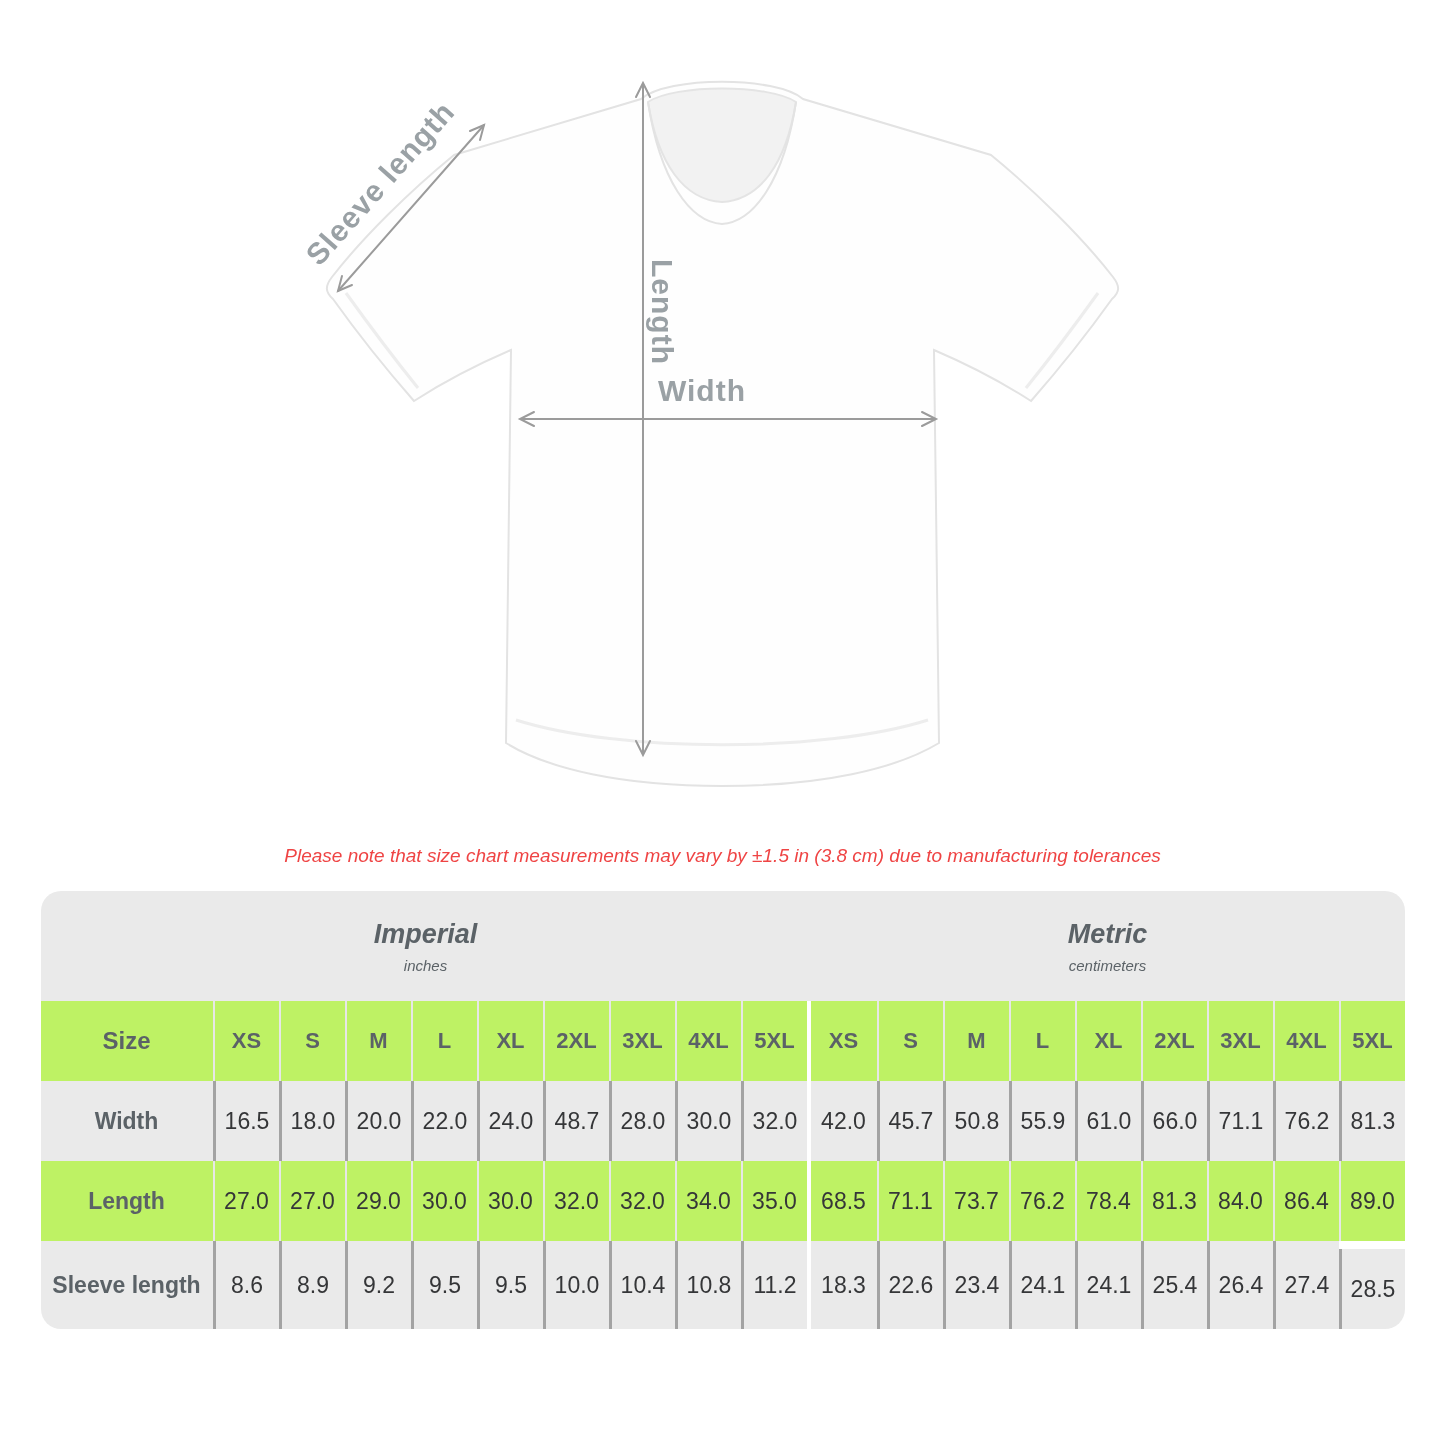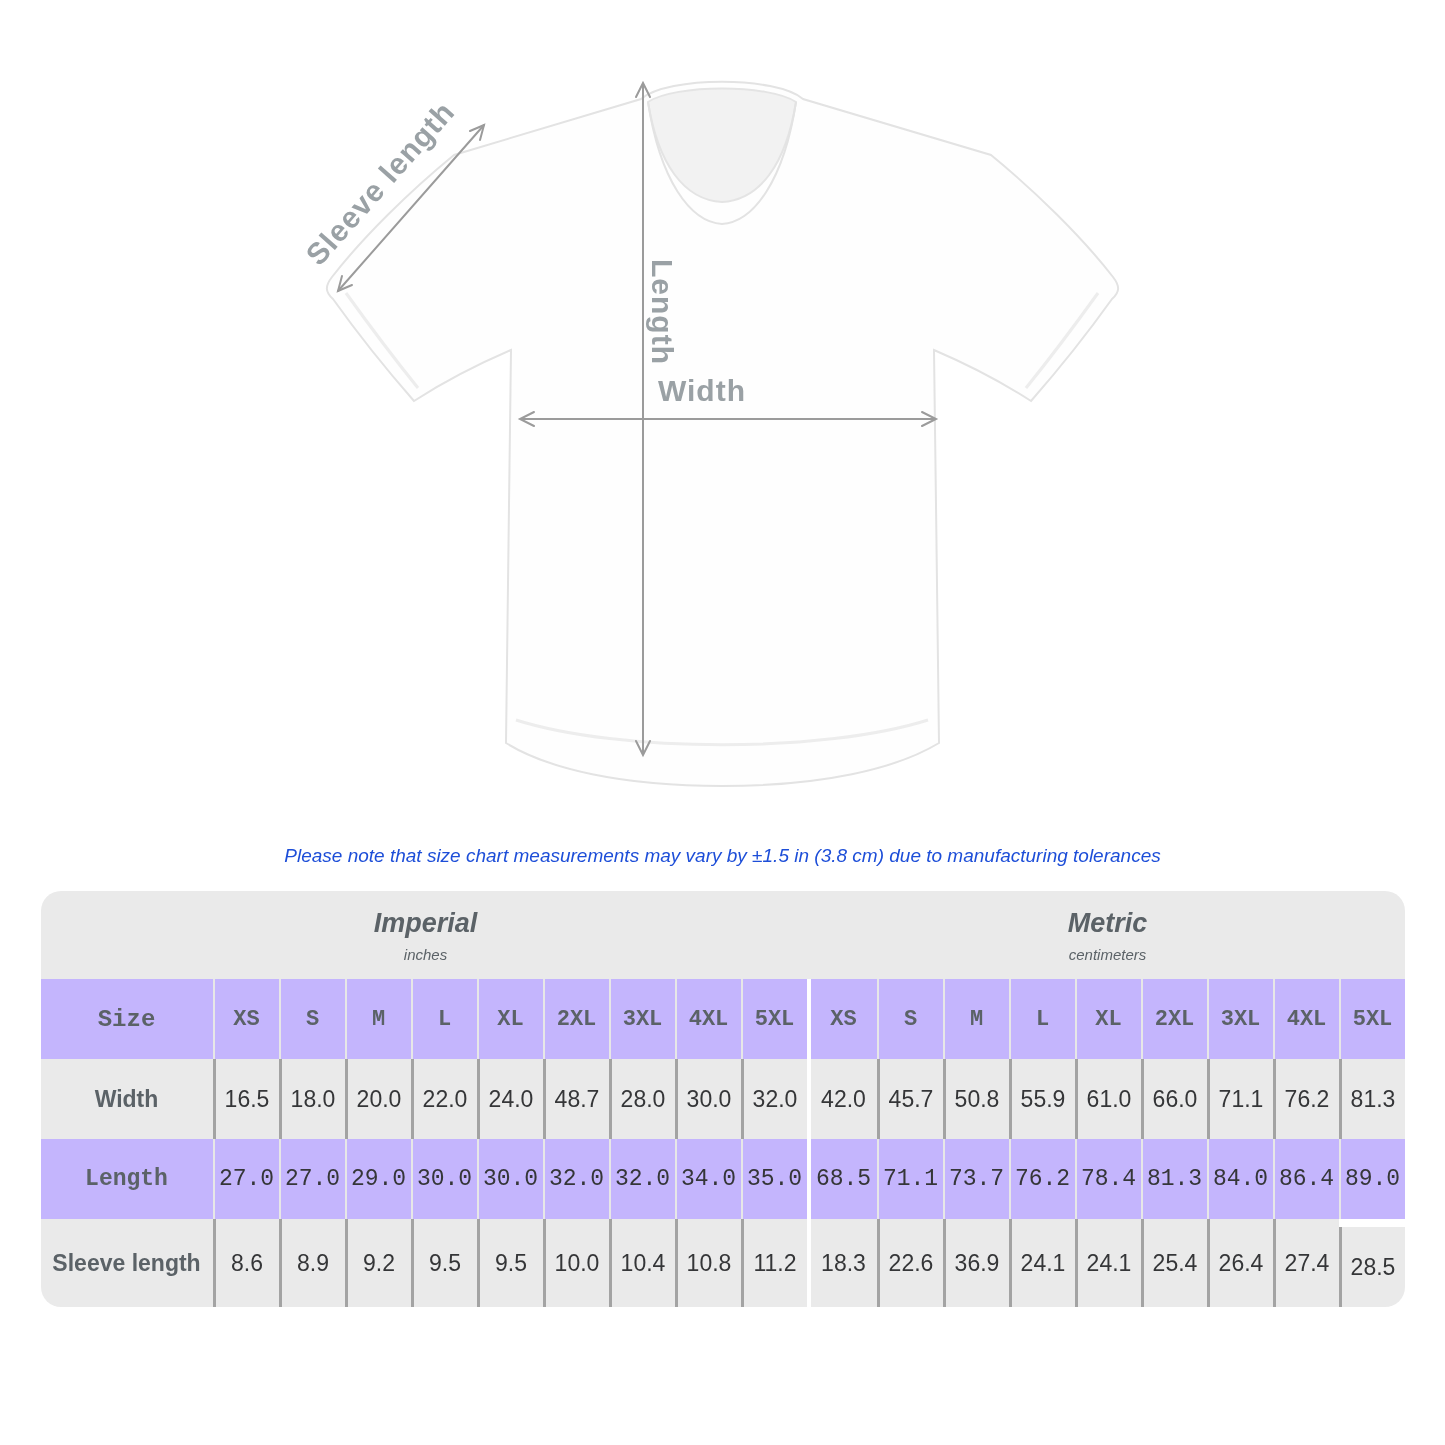--- a/index.html
+++ b/index.html
@@ -6,36 +6,36 @@
   body{background:#ffffff;font-family:"Liberation Sans",sans-serif;}
   .page{position:relative;width:1445px;height:1445px;background:#fff;overflow:hidden;}
 
   
   .diagram{width:1445px;height:832px;position:relative;}
   .diagram svg{display:block;}
   .dim-label{font-family:"Liberation Sans",sans-serif;font-weight:700;font-size:30px;fill:#9aa1a5;letter-spacing:1px;}
 
   
   .page-title{margin:16px 0 0;text-align:center;font-size:36px;font-weight:700;color:#3b3b3b;}
-  .page-subtitle{margin:13px 0 0;text-align:center;font-size:19px;font-style:italic;color:#1d4ed8;}
+  .page-subtitle{margin:13px 0 0;text-align:center;font-size:19px;font-style:italic;color:#ef4444;}
 
   
   .table-wrap{width:1364px;margin:24px auto 0;}
-  .thead{width:1364px;height:88px;background:#eaeaea;border-radius:20px 20px 0 0;display:flex;}
+  .thead{width:1364px;height:110px;background:#eaeaea;border-radius:20px 20px 0 0;display:flex;}
   .half{display:flex;flex-direction:column;align-items:center;justify-content:center;}
   .half.imp{width:770px;}
   .half.met{width:594px;}
   .unit-name{font-size:27px;font-weight:700;font-style:italic;color:#5b6267;}
   .unit-sub{font-size:15px;font-style:italic;color:#5b6267;margin-top:7px;}
 
   #grid{display:grid;grid-template-columns:172px repeat(9,66px) 4px repeat(9,66px);
         grid-template-rows:80px 80px 80px 88px;width:1364px;}
   .cell{display:flex;align-items:center;justify-content:center;box-sizing:border-box;}
   .row-gray{background:#eaeaea;}
-  .row-white{background:#c4b5fd;font-family:Liberation Mono, monospace;}
+  .row-white{background:#bef264;}
   .c-val.row-gray{border-left:3px solid #a3a3a3;}
   .c-val.row-white{border-left:2px solid #e7e7e7;}
   .no-bl{border-left:none !important;}
   .spacer{background:transparent;}
   .size-head{font-size:22px;font-weight:700;color:#5b6267;}
   .lbl-strong{font-size:24px;font-weight:700;color:#5b6267;}
   .lbl{font-size:23px;font-weight:700;color:#5b6267;}
   .num{font-size:23px;color:#353638;}
   .corner-bl{border-radius:0 0 0 20px;}
   .corner-br{border-radius:0 0 20px 0;margin-top:8px;}
@@ -178,21 +178,21 @@
         <div class="cell c-val row-gray num">9.2</div>
         <div class="cell c-val row-gray num">9.5</div>
         <div class="cell c-val row-gray num">9.5</div>
         <div class="cell c-val row-gray num">10.0</div>
         <div class="cell c-val row-gray num">10.4</div>
         <div class="cell c-val row-gray num">10.8</div>
         <div class="cell c-val row-gray num">11.2</div>
         <div class="spacer"></div>
         <div class="cell c-val row-gray num no-bl">18.3</div>
         <div class="cell c-val row-gray num">22.6</div>
-        <div class="cell c-val row-gray num">36.9</div>
+        <div class="cell c-val row-gray num">23.4</div>
         <div class="cell c-val row-gray num">24.1</div>
         <div class="cell c-val row-gray num">24.1</div>
         <div class="cell c-val row-gray num">25.4</div>
         <div class="cell c-val row-gray num">26.4</div>
         <div class="cell c-val row-gray num">27.4</div>
         <div class="cell c-val row-gray num corner-br">28.5</div>
       </div>
   </div>
 
 </div>

